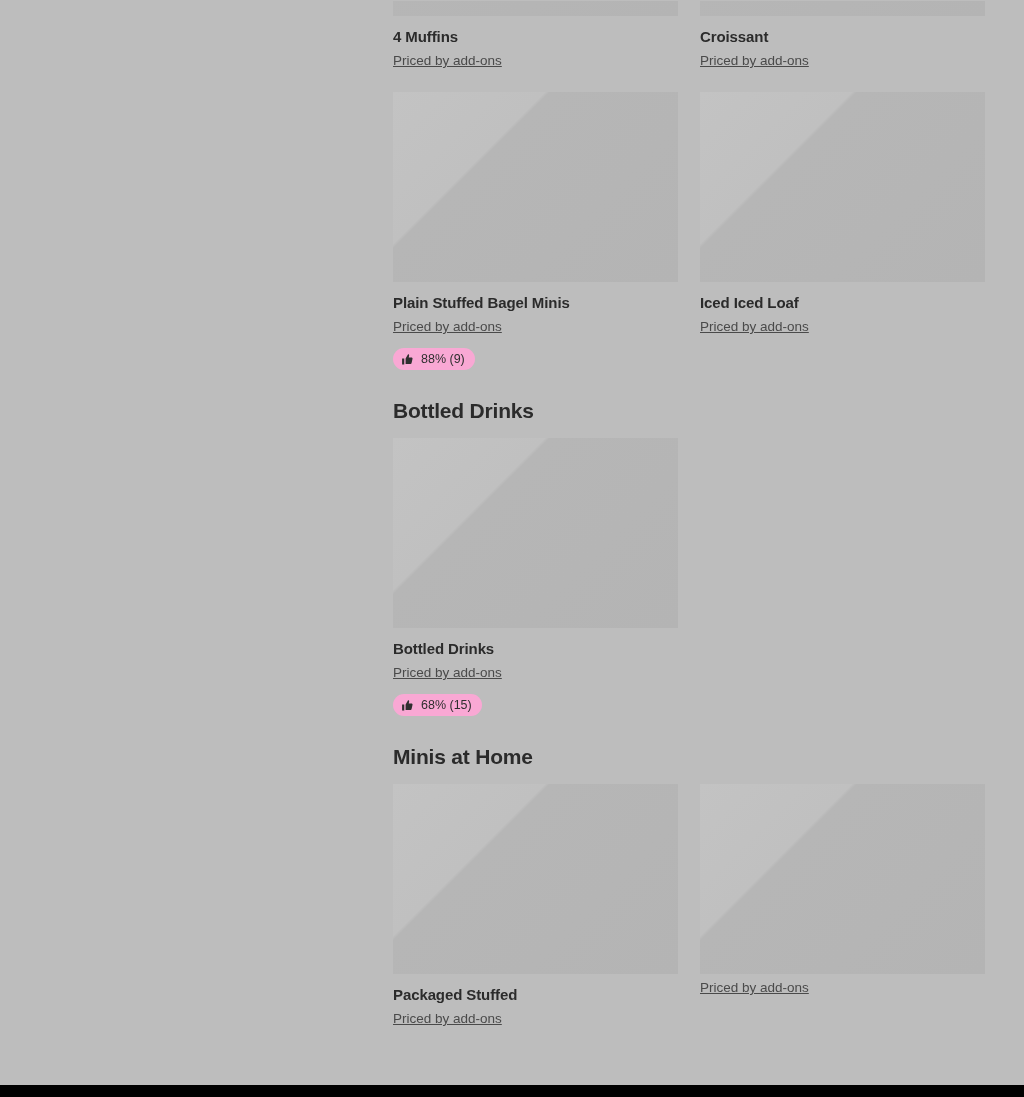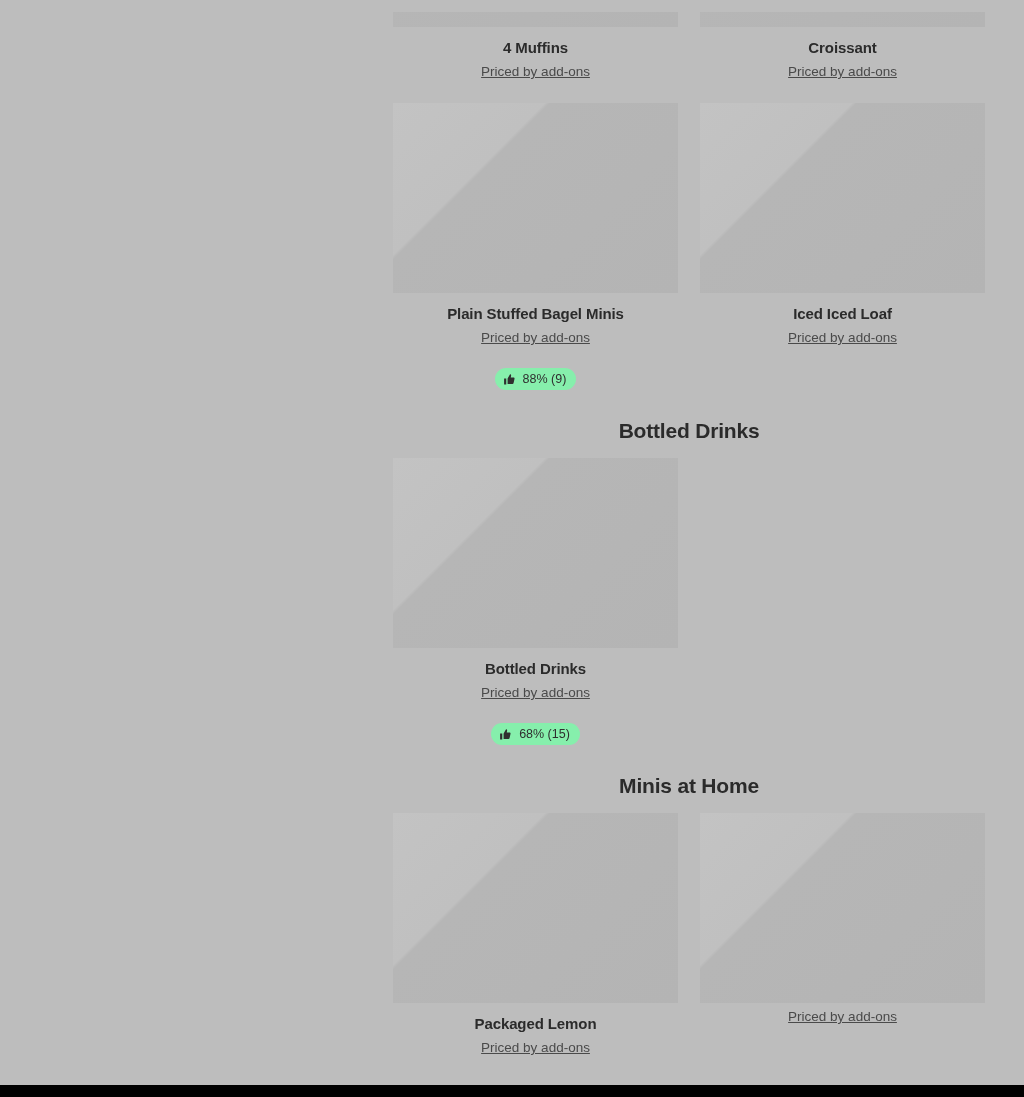--- a/index.html
+++ b/index.html
@@ -13,26 +13,25 @@
     height: 1097px;
     font-family: "Liberation Sans", sans-serif;
     position: relative;
     overflow: hidden;
   }
 
   
   .page {
     position: absolute;
     left: 0;
-    top: 12px;
+    top: 1px;
     width: 1024px;
     height: 1085px;
     background: #bdbdbd;
     overflow: hidden;
-    text-align: center;
   }
 
   .content-column {
     position: absolute;
     left: 393px;
     top: -175px;
     width: 592px;
   }
 
   
@@ -80,24 +79,24 @@
     margin: 5px 0 0 0;
     line-height: 18px;
     text-decoration: underline;
   }
 
   
   .rating-pill {
     display: inline-flex;
     align-items: center;
     gap: 7px;
-    background: #86efac;
+    background: #f9a8d4;
     border-radius: 11px;
     padding: 3px 10px 3px 8px;
-    margin-top: 21px;
+    margin-top: 12px;
     height: 16px;
   }
   .thumb-icon {
     width: 13px;
     height: 13px;
     display: inline-block;
     flex: none;
     line-height: 0;
   }
   .thumb-icon svg { display: block; }
@@ -166,21 +165,21 @@
               </span>
               <span class="rating-text">68% (15)</span>
             </div></div>
         </div>
       </div>
       <div class="section">
         <div class="section-heading">Minis at Home</div>
         <div class="card-grid">
           <div class="card">
             <div class="card-thumb"></div>
-            <div class="card-title">Packaged Lemon</div>
+            <div class="card-title">Packaged Stuffed</div>
             <div class="card-sub">Priced by add-ons</div>
           </div>
           <div class="card">
             <div class="card-thumb"></div>
             <div class="card-sub">Priced by add-ons</div>
           </div>
         </div>
       </div>
     </div>
 </div>

